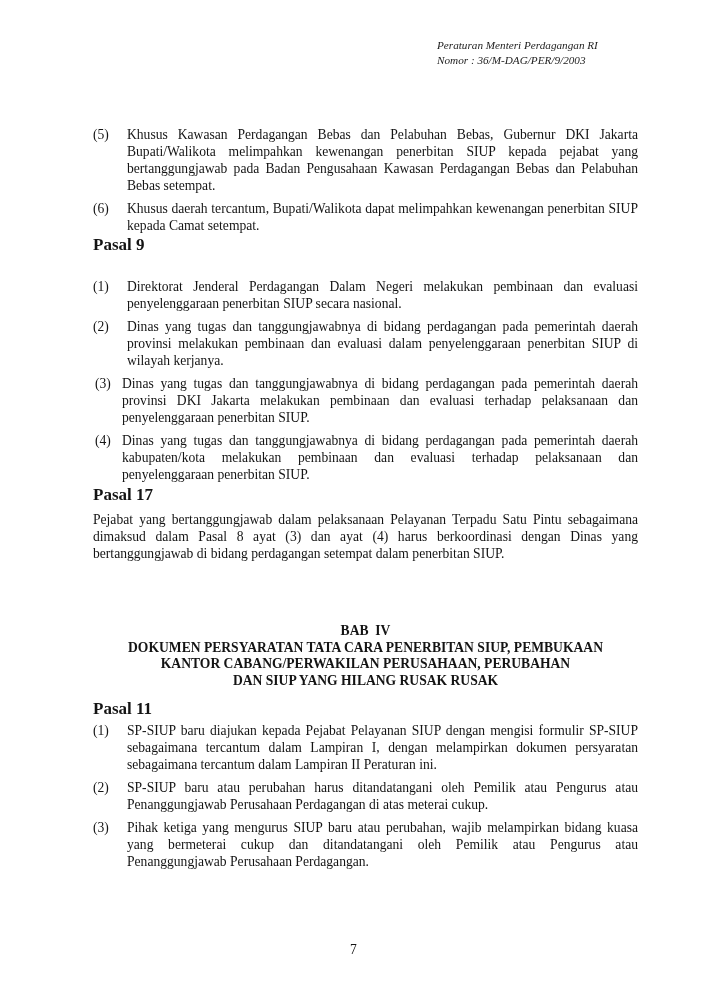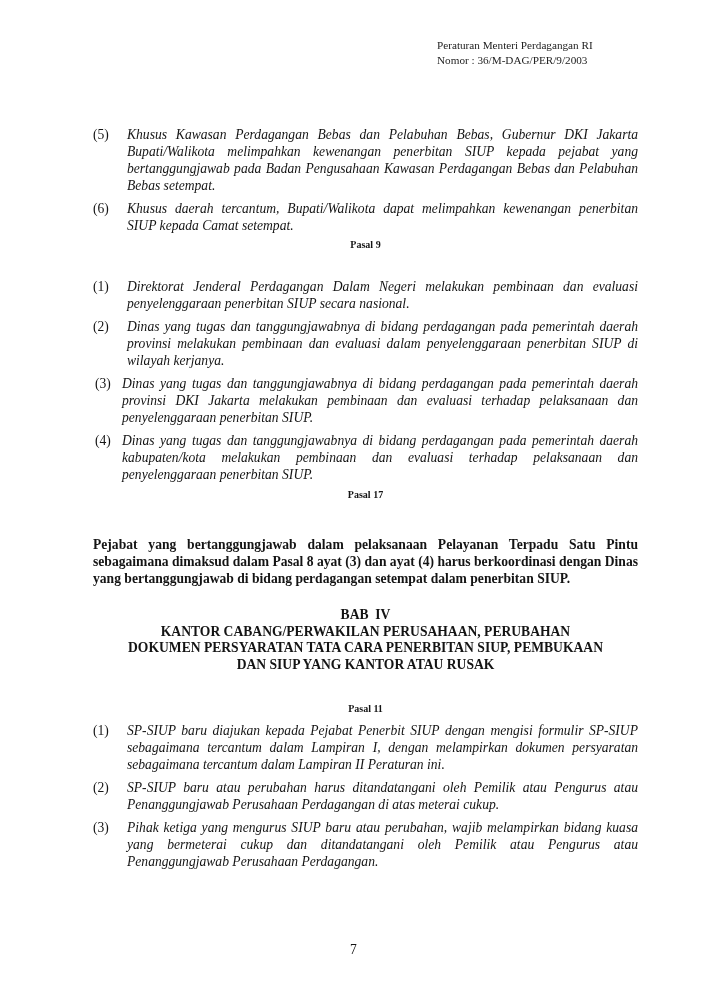--- a/index.html
+++ b/index.html
@@ -16,21 +16,21 @@
     color: #141414;
   }
   .header {
     position: absolute;
     left: 437px;
     top: 38px;
     font-size: 11.2px;
     line-height: 15px;
     color: #222;
   }
-  .header div { white-space: nowrap; }
+  .header div { white-space: nowrap; font-style: italic; }
 
   .block {
     position: absolute;
     left: 93px;
     width: 545px;
     font-size: 13.6px;
     line-height: 17px;
   }
   .item {
     position: relative;
@@ -38,29 +38,28 @@
     text-align: justify;
     margin-bottom: 6px;
   }
   .item.alt { padding-left: 29px; }
   .item .num {
     position: absolute;
     left: 0;
     top: 0;
   }
   .item.alt .num { left: 2px; }
-  .item .text { display: block; font-style: italic; }
+  .item .text { display: block; }
 
   .heading {
     position: absolute;
     left: 93px;
     width: 545px;
-    text-align: center;
     font-weight: bold;
-    font-size: 10px;
+    font-size: 17px;
     line-height: 17px;
   }
   .para {
     position: absolute;
     left: 93px;
     width: 545px;
     font-size: 13.6px;
     line-height: 17px;
     text-align: justify;
   }
@@ -116,35 +115,35 @@
     <span class="num">(3)</span>
     <span class="text">Dinas yang tugas dan tanggungjawabnya di bidang perdagangan pada pemerintah daerah provinsi DKI Jakarta melakukan pembinaan dan evaluasi terhadap pelaksanaan dan penyelenggaraan penerbitan  SIUP.</span>
   </div>
   <div class="item alt">
     <span class="num">(4)</span>
     <span class="text">Dinas yang tugas dan tanggungjawabnya di bidang perdagangan pada pemerintah daerah kabupaten/kota melakukan pembinaan dan evaluasi terhadap pelaksanaan dan penyelenggaraan penerbitan  SIUP.</span>
   </div>
 </div>
 
 <div class="heading" style="top:486px;">Pasal 17</div>
-<div class="para" style="top:536px;font-weight:bold;">Pejabat yang bertanggungjawab dalam pelaksanaan Pelayanan Terpadu Satu Pintu sebagaimana dimaksud dalam Pasal 8 ayat (3) dan ayat (4) harus berkoordinasi dengan Dinas yang bertanggungjawab di bidang perdagangan setempat dalam penerbitan SIUP.</div>
+<div class="para" style="top:511px;">Pejabat yang bertanggungjawab dalam pelaksanaan Pelayanan Terpadu Satu Pintu sebagaimana dimaksud dalam Pasal 8 ayat (3) dan ayat (4) harus berkoordinasi dengan Dinas yang bertanggungjawab di bidang perdagangan setempat dalam penerbitan SIUP.</div>
 
 <div class="chapter" style="top:607px;">
-  <div style="white-space:pre;">BAB  IV</div>
+  <div style="white-space:pre;margin-top:16px;">BAB  IV</div>
+  <div>DOKUMEN PERSYARATAN TATA CARA PENERBITAN SIUP, PEMBUKAAN</div>
   <div>KANTOR CABANG/PERWAKILAN PERUSAHAAN, PERUBAHAN</div>
-  <div>DOKUMEN PERSYARATAN TATA CARA PENERBITAN SIUP, PEMBUKAAN</div>
-  <div>DAN SIUP YANG KANTOR ATAU RUSAK</div>
+  <div>DAN SIUP YANG HILANG RUSAK RUSAK</div>
 </div>
 
 <div class="heading" style="top:686px;margin-top:14px;">Pasal 11</div>
 
 <div class="block" style="top:722px;">
   <div class="item">
     <span class="num">(1)</span>
-    <span class="text">SP-SIUP baru diajukan kepada Pejabat Penerbit SIUP dengan mengisi formulir SP-SIUP sebagaimana tercantum dalam Lampiran I, dengan melampirkan dokumen persyaratan sebagaimana tercantum dalam Lampiran II Peraturan ini.</span>
+    <span class="text">SP-SIUP baru diajukan kepada Pejabat Pelayanan SIUP dengan mengisi formulir SP-SIUP sebagaimana tercantum dalam Lampiran I, dengan melampirkan dokumen persyaratan sebagaimana tercantum dalam Lampiran II Peraturan ini.</span>
   </div>
   <div class="item">
     <span class="num">(2)</span>
     <span class="text">SP-SIUP baru atau perubahan harus ditandatangani oleh Pemilik atau Pengurus atau Penanggungjawab Perusahaan Perdagangan di atas meterai cukup.</span>
   </div>
   <div class="item">
     <span class="num">(3)</span>
     <span class="text">Pihak ketiga yang mengurus SIUP baru atau perubahan, wajib melampirkan bidang kuasa yang bermeterai cukup dan ditandatangani oleh Pemilik atau Pengurus atau Penanggungjawab Perusahaan Perdagangan.</span>
   </div>
 </div>

